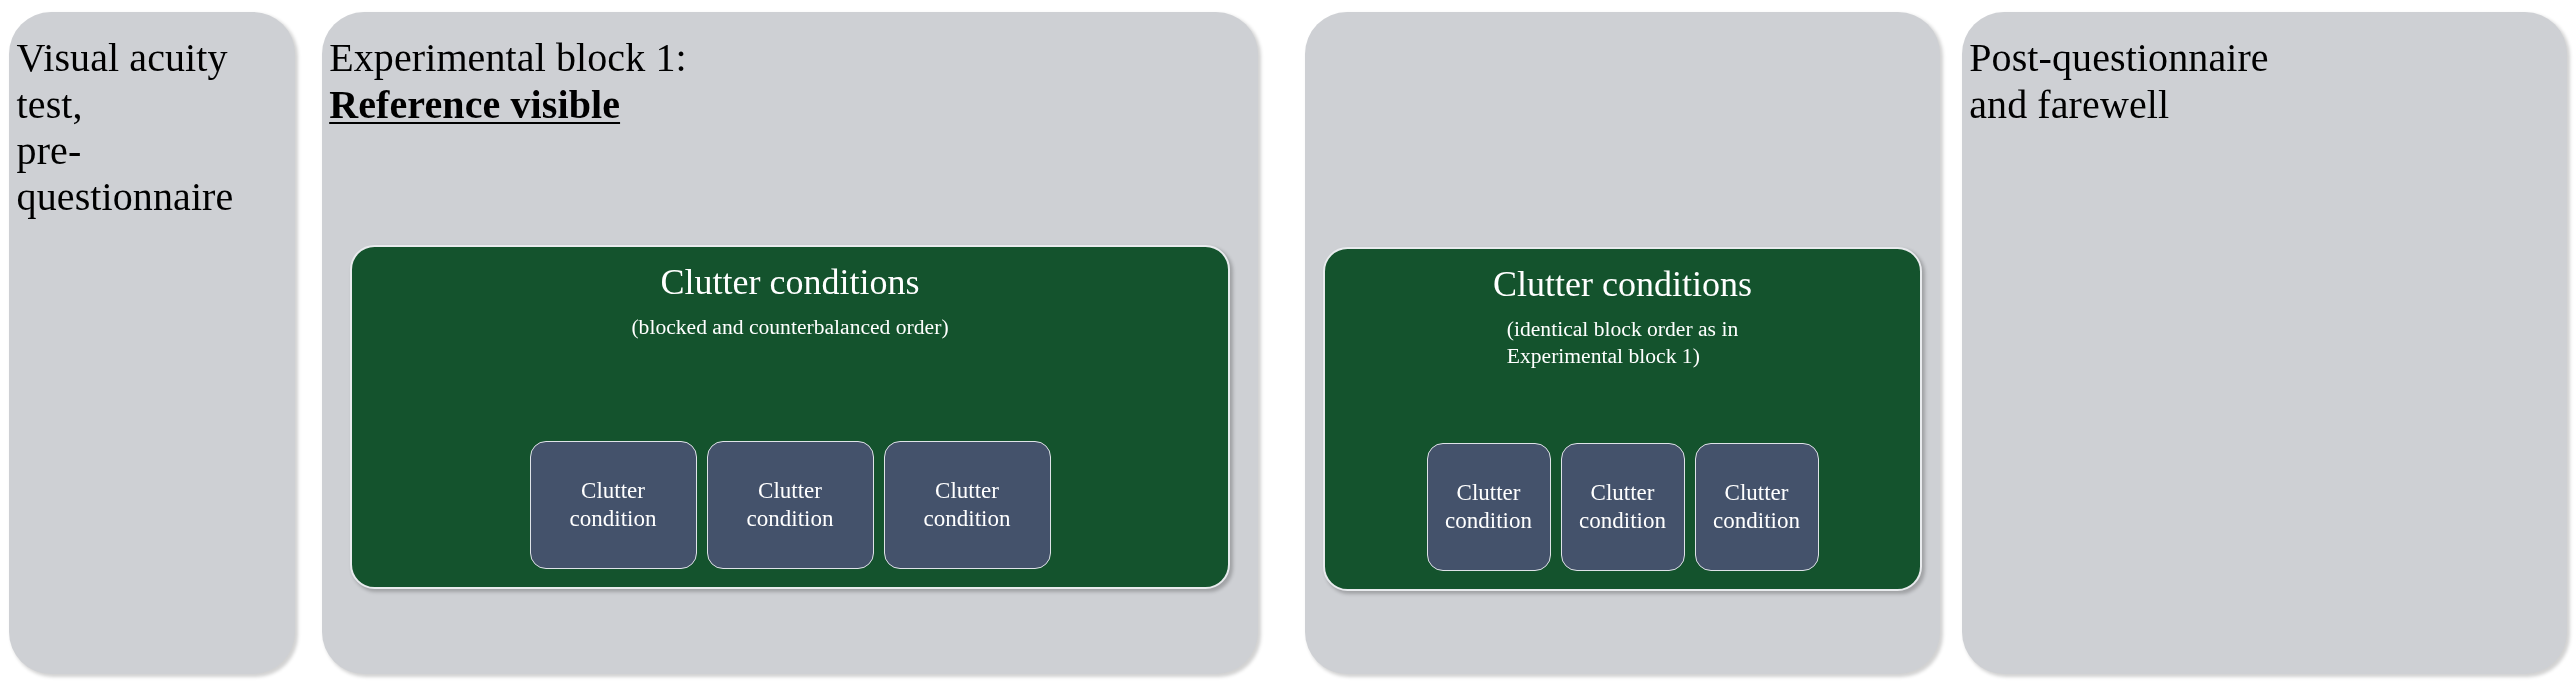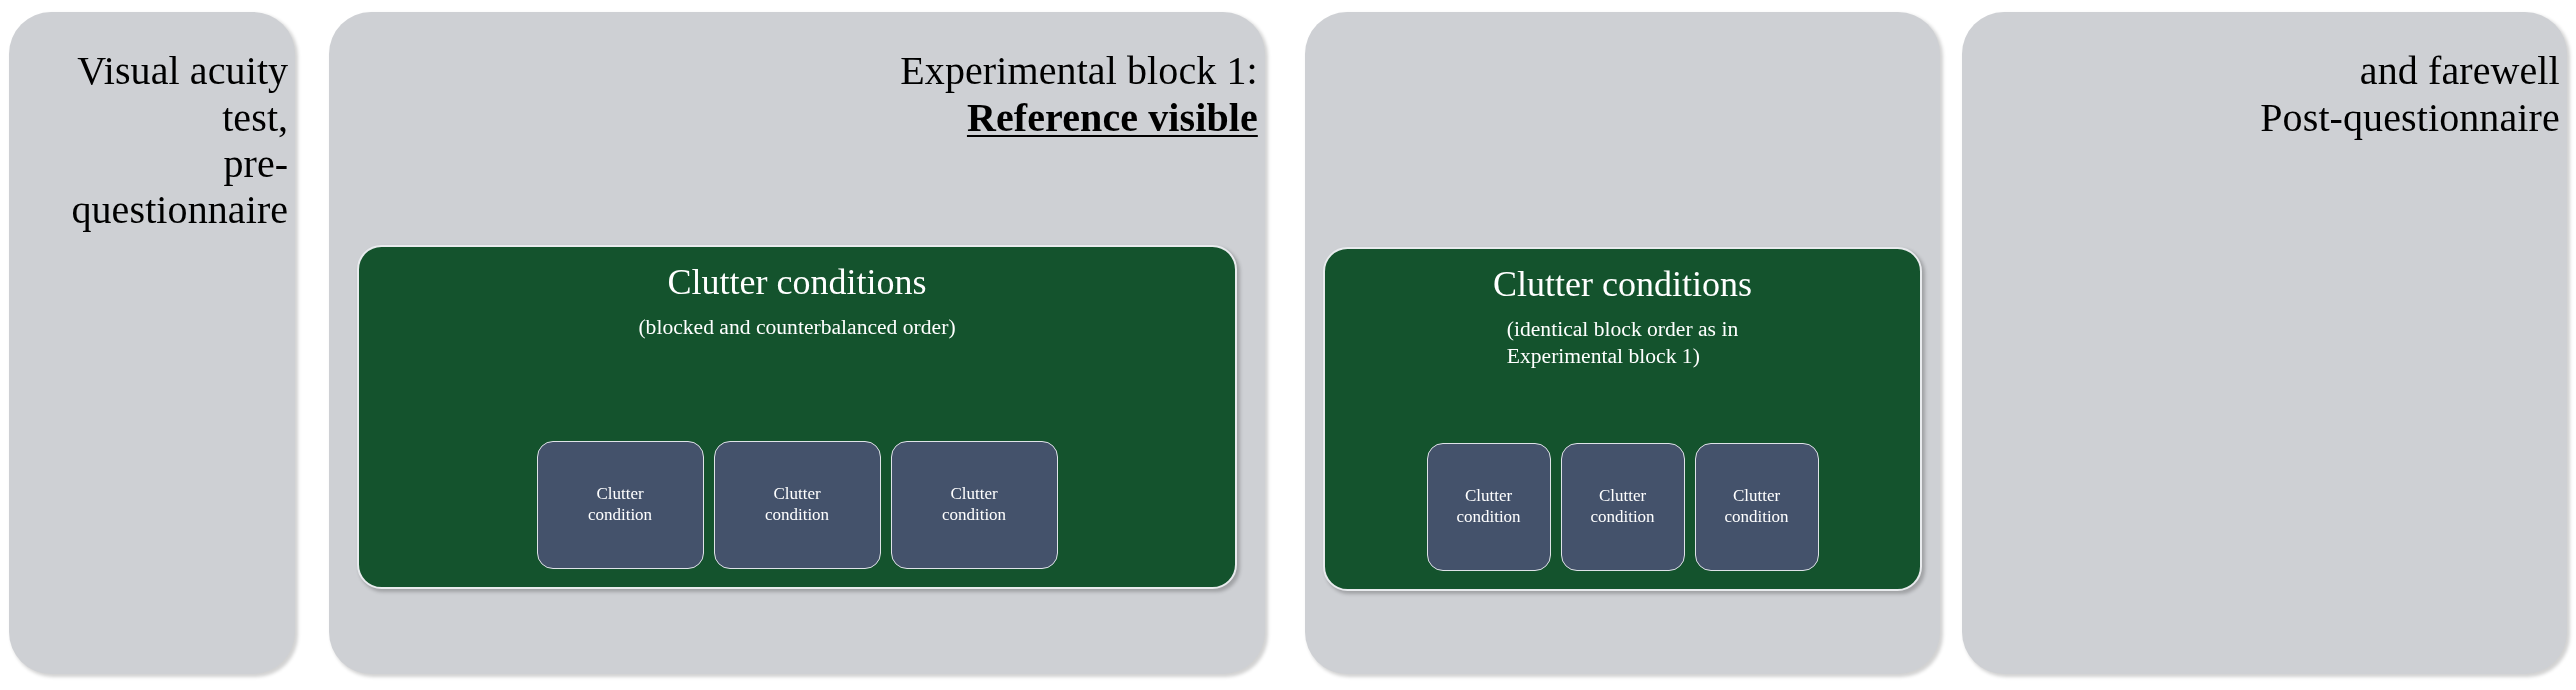--- a/index.html
+++ b/index.html
@@ -27,29 +27,29 @@
     height: 662px;
     background: #ced0d4;
     border-radius: 42px;
     box-shadow: 2.2px 2.2px 3.6px rgba(0,0,0,0.18);
     box-sizing: border-box;
     display: flex;
     flex-direction: column;
     align-items: center;
   }
   .panel-1 { left: 9.4px;   width: 286px; }
-  .panel-2 { left: 329px;  width: 936px; }
+  .panel-2 { left: 322px;  width: 936px; }
   .panel-3 { left: 1305px; width: 635px; }
   .panel-4 { left: 1962px; width: 605px; }
 
   
   .panel-title {
-    margin-top: 36px;
+    margin-top: 23px;
     width: 100%;
-    text-align: right;
+    text-align: left;
     font-size: 40px;
     line-height: 1.16;
     color: #000000;
     letter-spacing: 0.1px;
     padding: 0 7.2px;
     box-sizing: border-box;
   }
   .panel-title .line2-underline {
     text-decoration: underline;
     text-decoration-thickness: 2.2px;
@@ -113,21 +113,21 @@
     width: 167px;
     height: 128px;
     border: 1.4px solid #dfe3e8;
     border-radius: 16px;
     background: #44526b;
     display: flex;
     align-items: center;
     justify-content: center;
     text-align: center;
     color: #ffffff;
-    font-size: 17px;
+    font-size: 23px;
     line-height: 1.18;
     box-sizing: border-box;
   }
   .cond-row-3 .cond-box { width: 124px; }
 </style>
 </head>
 <body>
 
 <div id="flow">
 
@@ -200,19 +200,19 @@
             <div>Clutter</div>
             <div>condition</div>
           </div>
         </div>
       </div>
     </div>
   </div>
 
   <div class="panel panel-4">
     <div class="panel-title">
+      <div>Post-questionnaire</div>
       <div>and farewell</div>
-      <div>Post-questionnaire</div>
     </div>
   </div>
 
 </div>
 
 
 </body></html>

